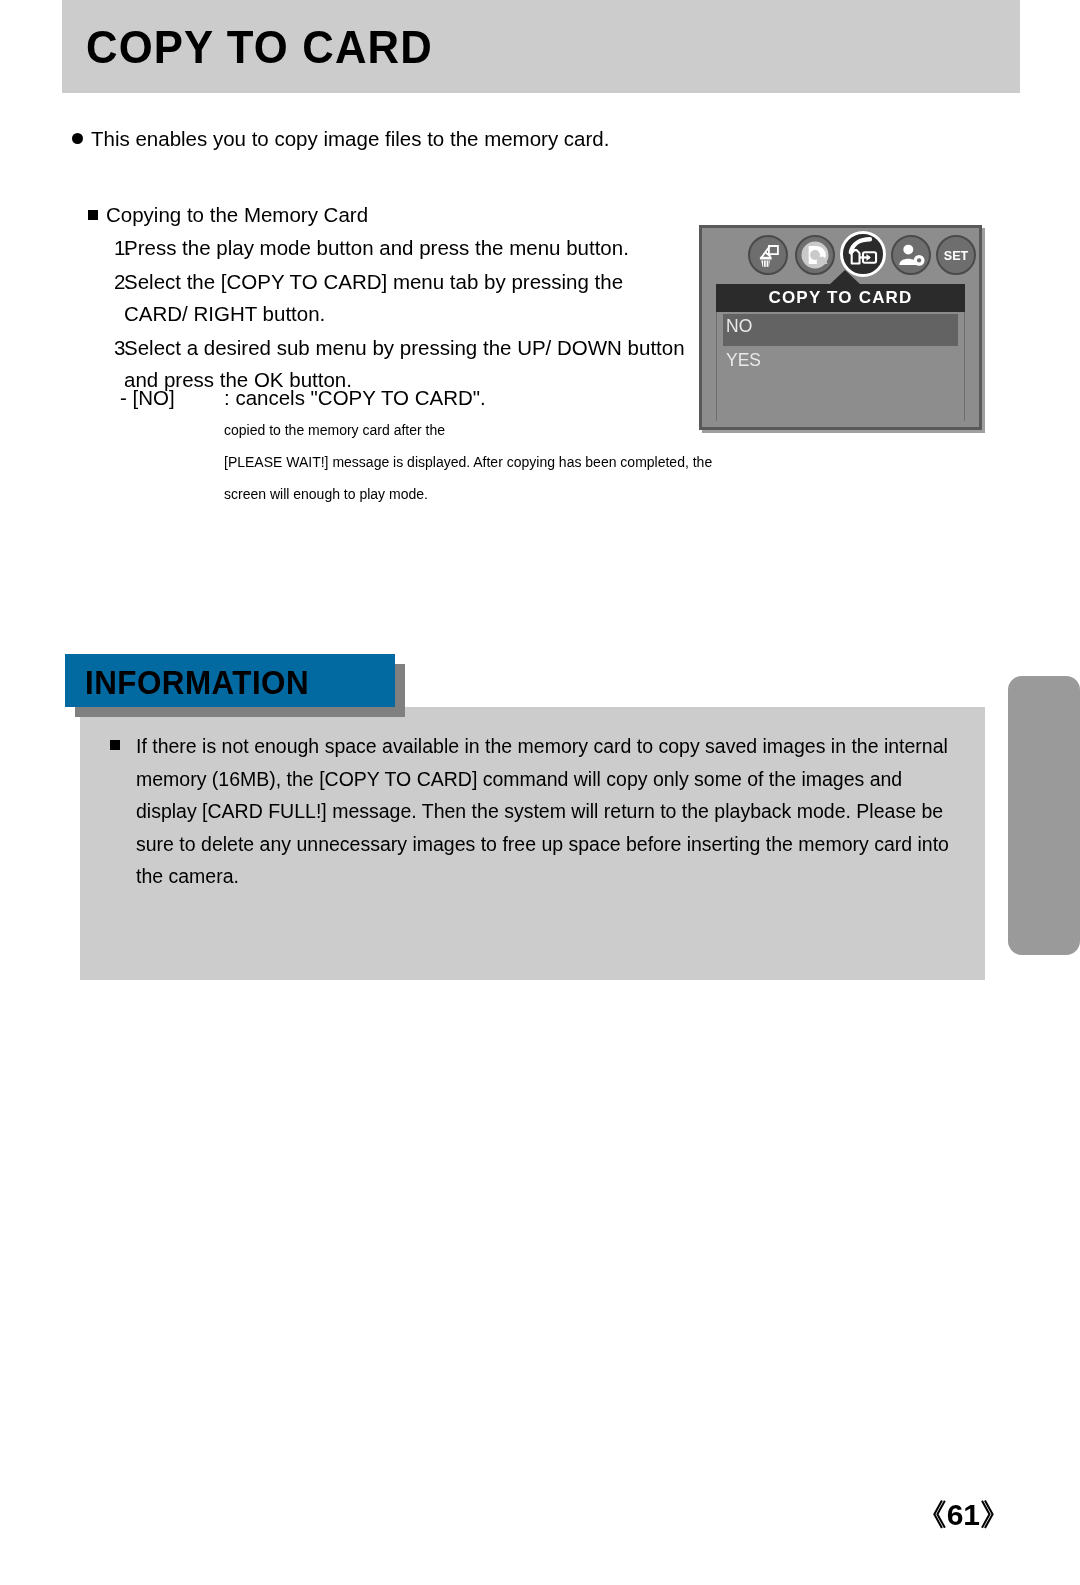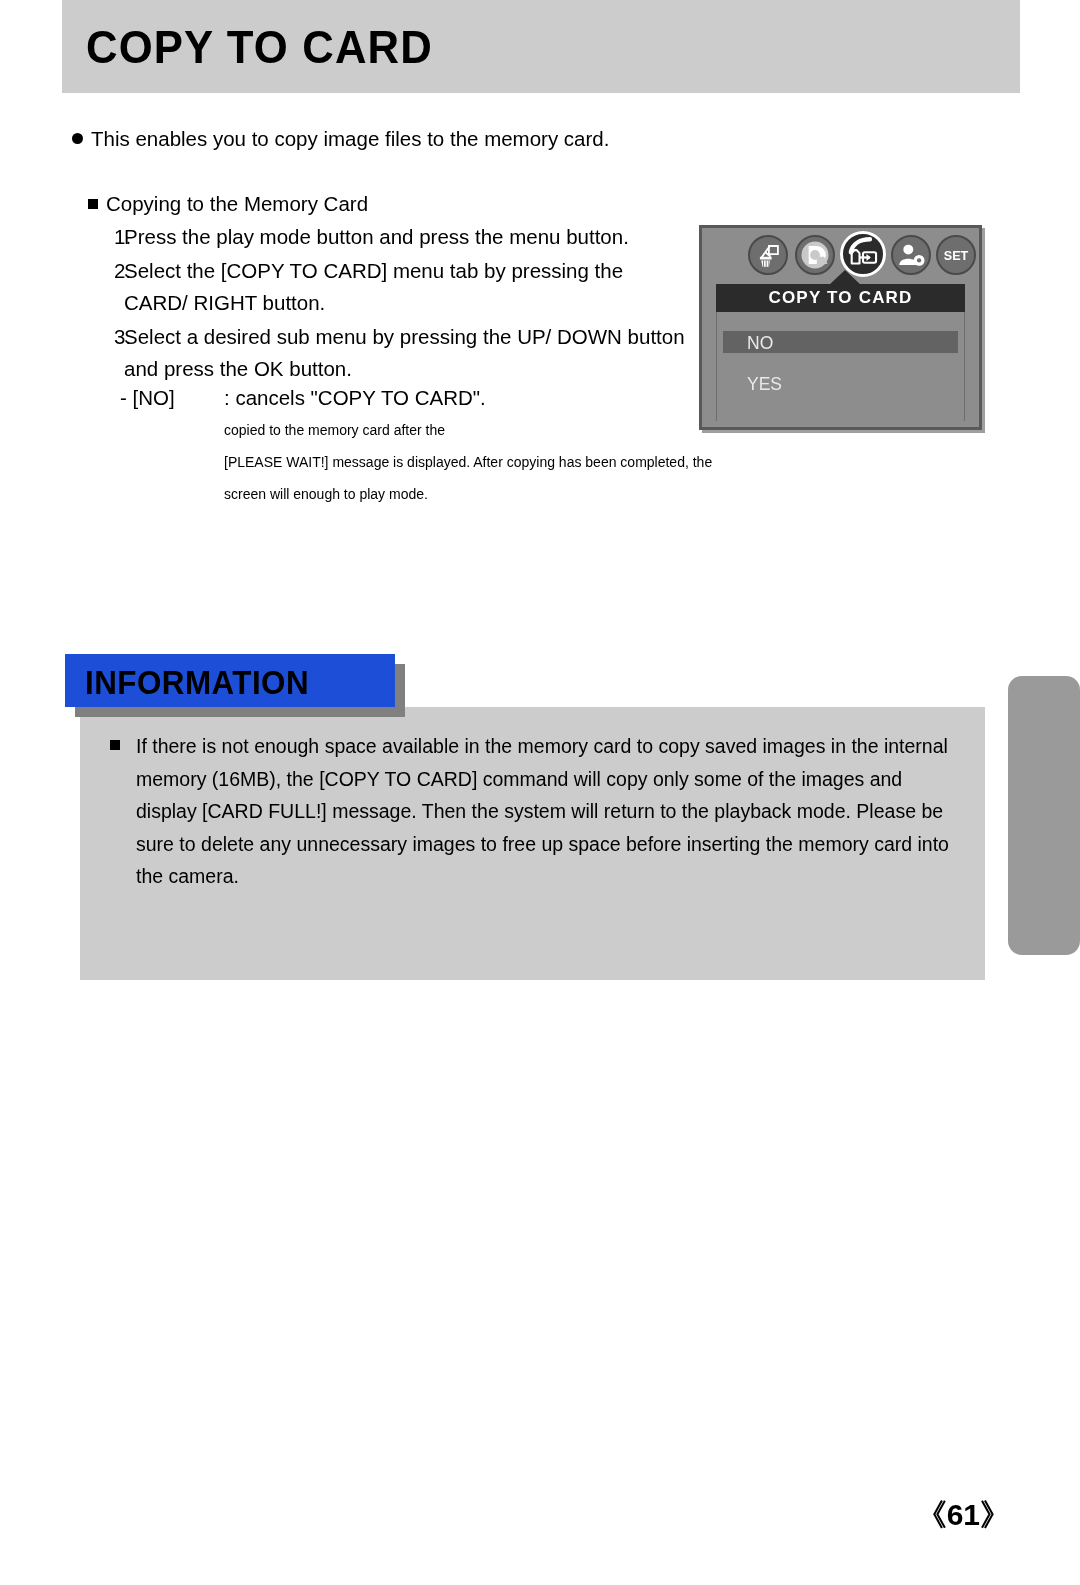--- a/index.html
+++ b/index.html
@@ -64,21 +64,21 @@
     height: 10px;
     background: #000;
     margin-right: 8px;
     vertical-align: 2px;
   }
 
   
   .proc {
     position: absolute;
     left: 88px;
-    top: 189px;
+    top: 200px;
     width: 600px;
   }
   .proc-head {
     font-size: 20.5px;
     line-height: 30px;
     white-space: nowrap;
   }
   .proc-step {
     position: relative;
     padding-left: 36px;
@@ -190,24 +190,24 @@
     left: 14px;
     top: 84px;
     right: 14px;
     bottom: 6px;
     background: #8d8d8d;
     border-left: 1px solid #6d6d6d;
     border-right: 1px solid #6d6d6d;
   }
   .lcd-opt {
     position: relative;
-    height: 22px;
+    height: 32px;
     line-height: 25px;
-    margin: 19px 6px 0 6px;
-    padding-left: 24px;
+    margin: 2px 6px 0 6px;
+    padding-left: 3px;
     color: #e9e9e9;
     font-size: 17.5px;
   }
   .lcd-opt.active {
     background: #636363;
   }
 
   
   .info-tab-shadow {
     position: absolute;
@@ -216,21 +216,21 @@
     width: 330px;
     height: 53px;
     background: #808080;
   }
   .info-tab {
     position: absolute;
     left: 65px;
     top: 654px;
     width: 330px;
     height: 53px;
-    background: #1d4ed8;
+    background: #0369a1;
   }
   .info-tab-label {
     position: absolute;
     left: 20px;
     top: 10px;
     font-size: 33px;
     font-weight: bold;
     letter-spacing: 0.5px;
     transform: scaleX(0.95);
     transform-origin: left top;

